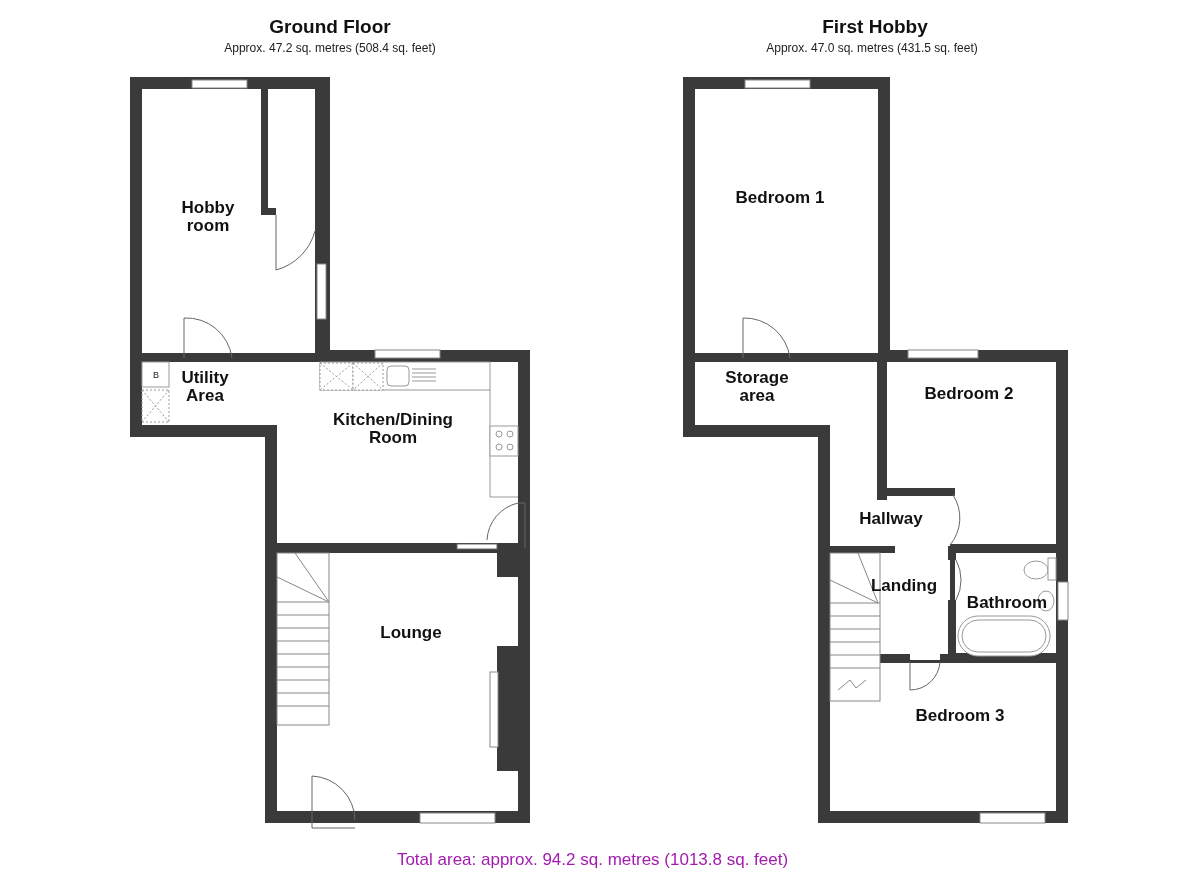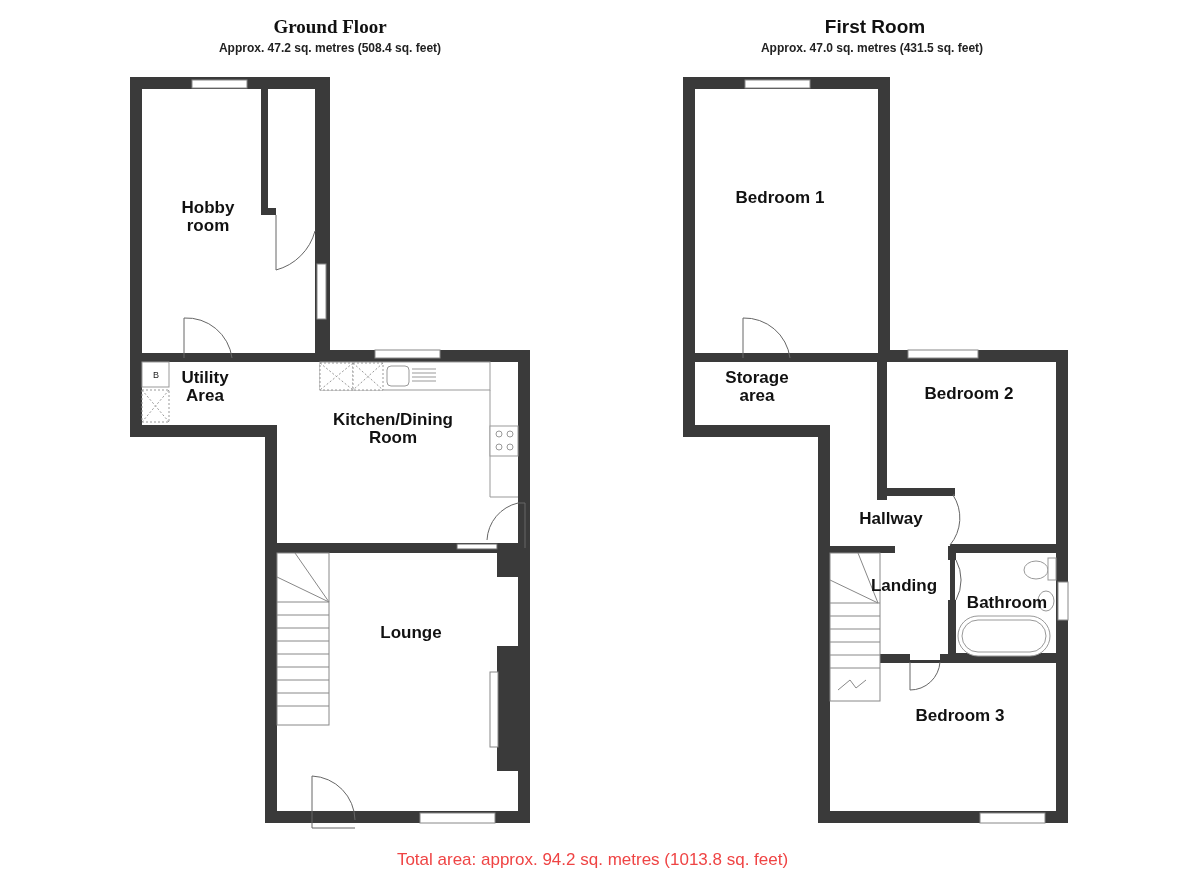--- a/index.html
+++ b/index.html
@@ -1,29 +1,29 @@
 <!DOCTYPE html>
 <html><head>
   <meta charset="utf-8">
   <style>
     html, body { margin: 0; padding: 0; background: #ffffff; }
     body { width: 1200px; height: 877px; position: relative; overflow: hidden; font-family: "Liberation Sans", sans-serif; }
     .title { position: absolute; text-align: center; font-weight: bold; font-size: 19px; color: #111; }
-    .subtitle { position: absolute; text-align: center; font-size: 12px; color: #222; font-weight: bold; }
-    .total { position: absolute; left: 0; width: 1185px; top: 850px; text-align: center; font-size: 17px; color: #ef4444; }
+    .subtitle { position: absolute; text-align: center; font-size: 12px; color: #222; }
+    .total { position: absolute; left: 0; width: 1185px; top: 850px; text-align: center; font-size: 17px; color: #a21caf; }
     svg { position: absolute; left: 0; top: 0; }
     .room-label { font-family: "Liberation Sans", sans-serif; font-weight: bold; font-size: 17px; fill: #111; text-anchor: middle; }
     .small-label { font-family: "Liberation Sans", sans-serif; font-size: 9px; fill: #222; text-anchor: middle; }
   </style>
 </head>
 <body>
 
-<div class="title" style="left:230px;width:200px;top:16px;font-family:Liberation Serif, serif;">Ground Floor</div>
+<div class="title" style="left:230px;width:200px;top:16px;">Ground Floor</div>
 <div class="subtitle" style="left:180px;width:300px;top:41px;">Approx. 47.2 sq. metres (508.4 sq. feet)</div>
-<div class="title" style="left:775px;width:200px;top:16px;">First Room</div>
+<div class="title" style="left:775px;width:200px;top:16px;">First Hobby</div>
 <div class="subtitle" style="left:722px;width:300px;top:41px;">Approx. 47.0 sq. metres (431.5 sq. feet)</div>
 
 <svg width="1200" height="877" viewBox="0 0 1200 877">
   <defs>
     <filter id="soft" x="-5%" y="-5%" width="110%" height="110%">
       <feGaussianBlur stdDeviation="3"></feGaussianBlur>
     </filter>
   </defs>
 
   <g>

